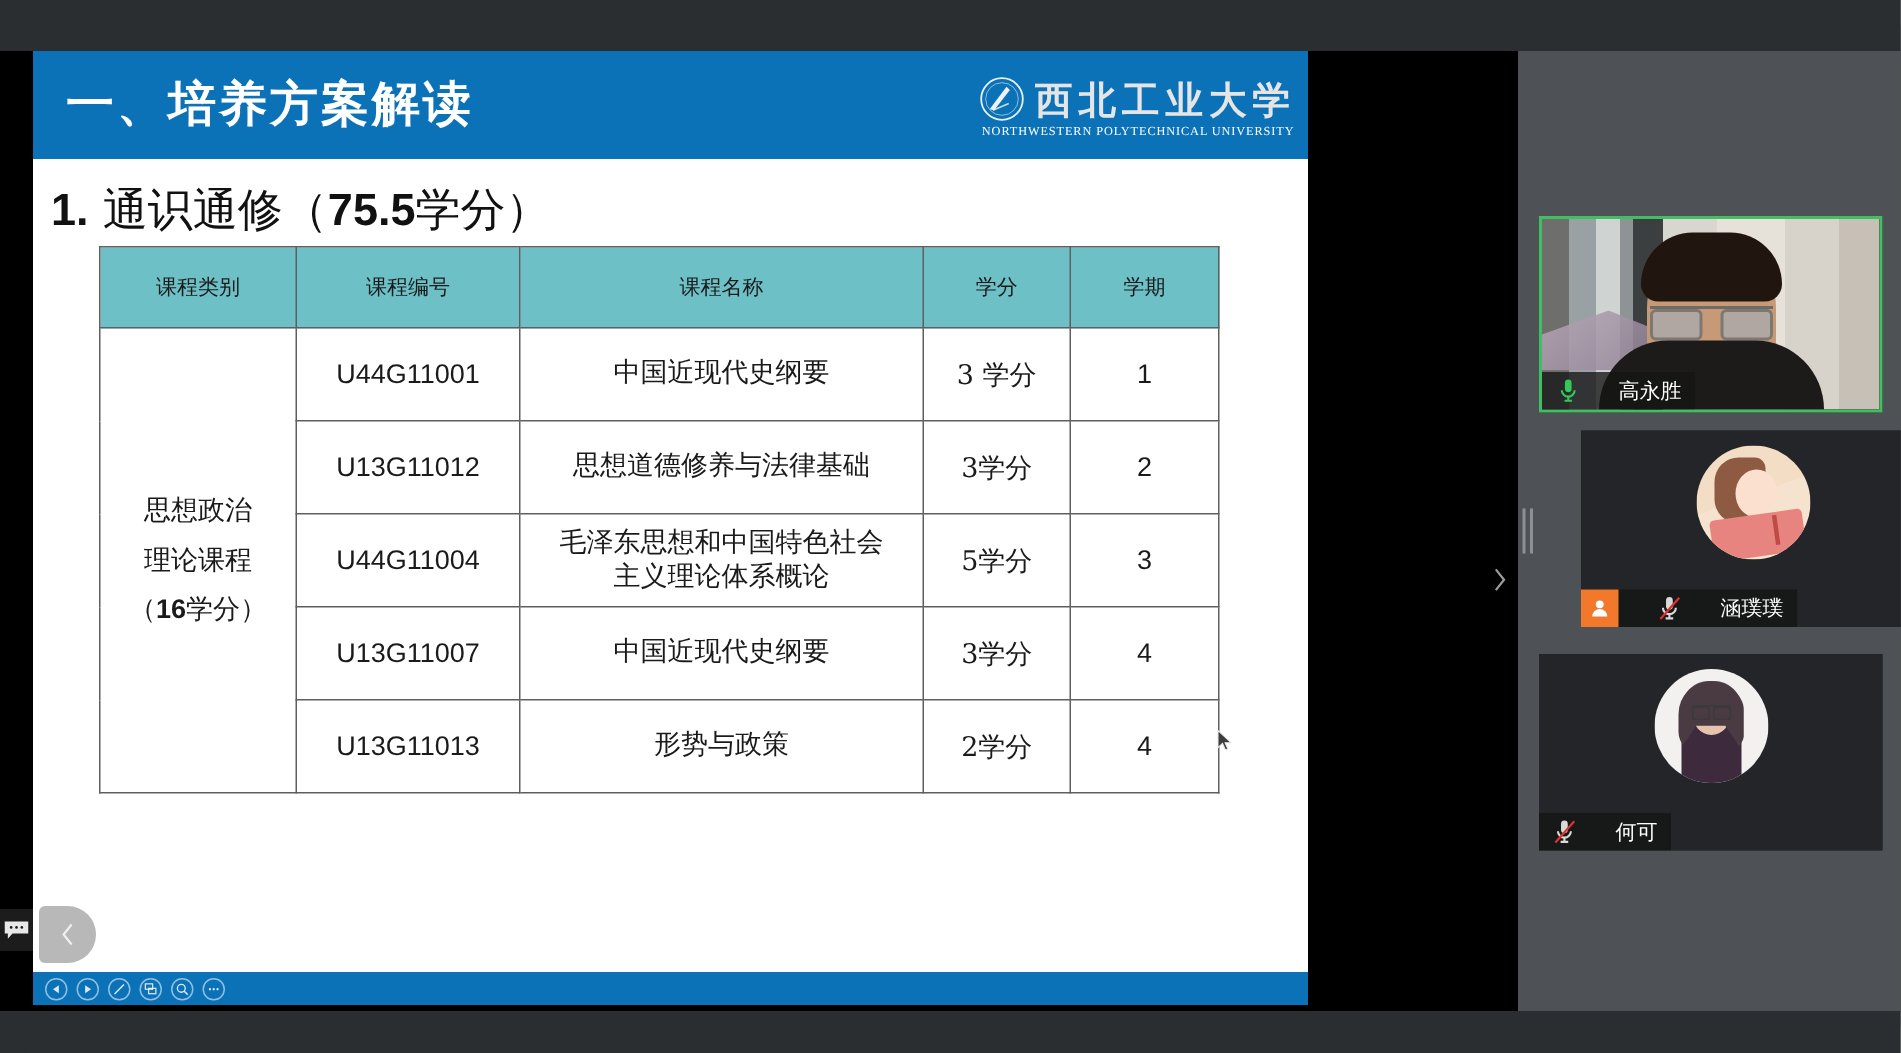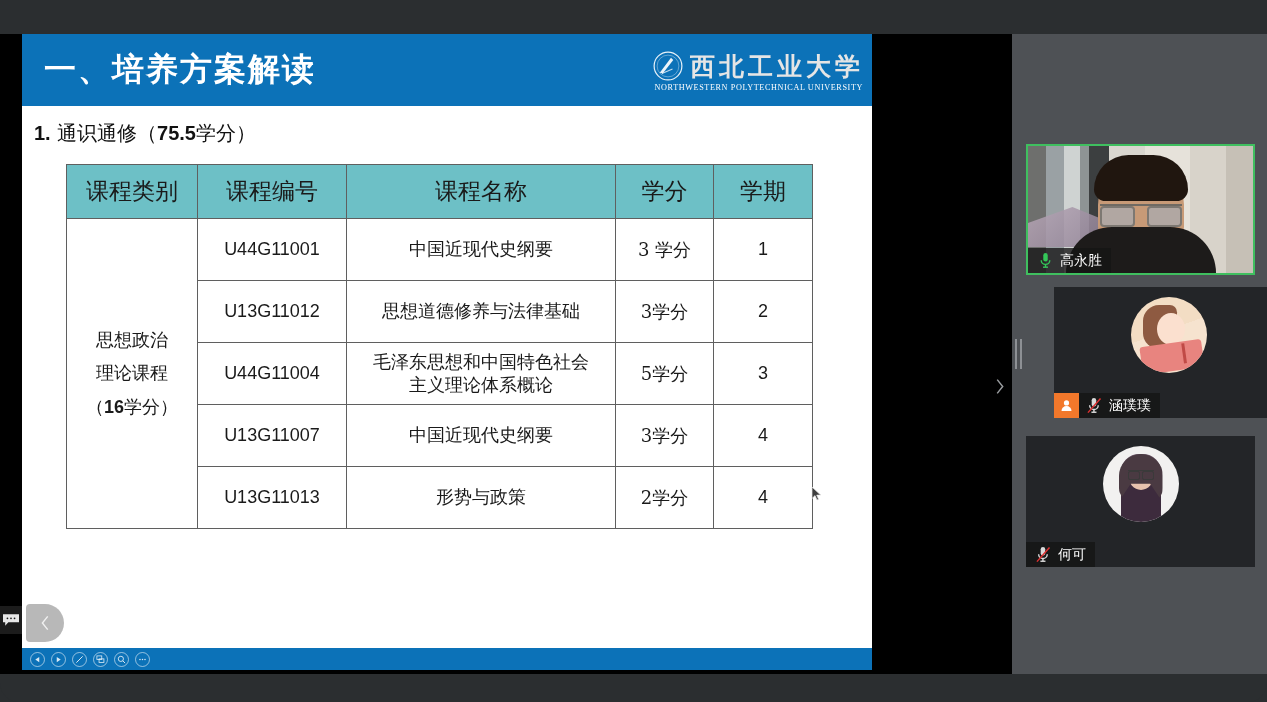--- a/index.html
+++ b/index.html
@@ -46,21 +46,21 @@
   }
   .logo-en {
     font-family: "Liberation Serif", serif;
     font-size: 8.2px; color: #ffffff; letter-spacing: .6px;
     margin-top: 2px; margin-right: 1px;
   }
 
   .slide-subtitle {
     position: absolute; left: 12px; top: 86px;
     font-family: "DejaVu Serif", serif;
-    font-size: 20px; color: #111; white-space: nowrap;
+    font-size: 30px; color: #111; white-space: nowrap;
   }
   .slide-subtitle b { font-family: "Liberation Sans", sans-serif; font-weight: bold; }
 
   
   table.course-table {
     position: absolute; left: 44px; top: 130px;
     width: 746px;
     border-collapse: collapse;
     font-family: "DejaVu Serif", serif;
     table-layout: fixed;
@@ -68,21 +68,21 @@
   table.course-table th, table.course-table td {
     border: 1px solid #5f5f5f;
     text-align: center;
     vertical-align: middle;
     color: #1a1a1a;
     padding: 4px 2px;
   }
   table.course-table thead th {
     background: #6dc0c6;
     height: 54px;
-    font-size: 23px;
+    font-size: 14px;
     font-weight: normal;
   }
   table.course-table tbody td { height: 62px; font-size: 18px; background: #fff; }
   td.c-code, td.c-credit, td.c-term { font-family: "Liberation Sans", sans-serif; font-size: 19px; }
   td.c-credit { font-family: "DejaVu Serif", serif; font-size: 18px; }
   td.c-cat {
     font-size: 18px; line-height: 1.85;
   }
   td.c-cat b { font-family: "Liberation Sans", sans-serif; font-weight: bold; }
   td.c-name { font-size: 18px; line-height: 1.25; }
@@ -197,21 +197,21 @@
   .av-b { position:absolute; inset:0; background: linear-gradient(180deg,#f2f1f0 0 100%); }
   .av-b .figB { position:absolute; left:50%; top:8px; transform:translateX(-50%); width:40px; height:68px; background: linear-gradient(180deg,#6b5668 0 38%, #3d2b3d 38% 100%); border-radius:18px 18px 6px 6px; }
   .av-b .faceB { position:absolute; left:50%; top:14px; transform:translateX(-50%); width:26px; height:30px; border-radius:50%; background:#e7c2ae; }
   .av-b .hairB { position:absolute; left:50%; top:8px; transform:translateX(-50%); width:44px; height:48px; border-radius:22px 22px 14px 14px; background:#4a3a42; clip-path: polygon(0 0,100% 0,100% 100%,72% 62%,28% 62%,0 100%); }
   .av-b .glassB { position:absolute; left:50%; top:24px; transform:translateX(-50%); width:26px; height:8px; border-top:1.5px solid #3a3a3a; }
   .av-b .glassB:before,.av-b .glassB:after{ content:""; position:absolute; top:0; width:10px; height:7px; border:1.5px solid #3a3a3a; border-radius:2px; }
   .av-b .glassB:before{left:0;} .av-b .glassB:after{right:0;}
 
   .name-bar {
     position: absolute; left: 0; bottom: 0; height: 25px;
-    display: flex; align-items: center; gap: 4px;
+    display: flex; align-items: center; gap: 23px;
     background: rgba(20,20,20,.78);
     padding-right: 9px;
   }
   .host-badge {
     width: 25px; height: 25px; background: #f2782b;
     display: flex; align-items: center; justify-content: center; flex: 0 0 25px;
   }
   .mic-slot { width: 22px; display: flex; align-items: center; justify-content: center; flex: 0 0 22px; }
   .pname {
     font-family: "DejaVu Sans", sans-serif;

